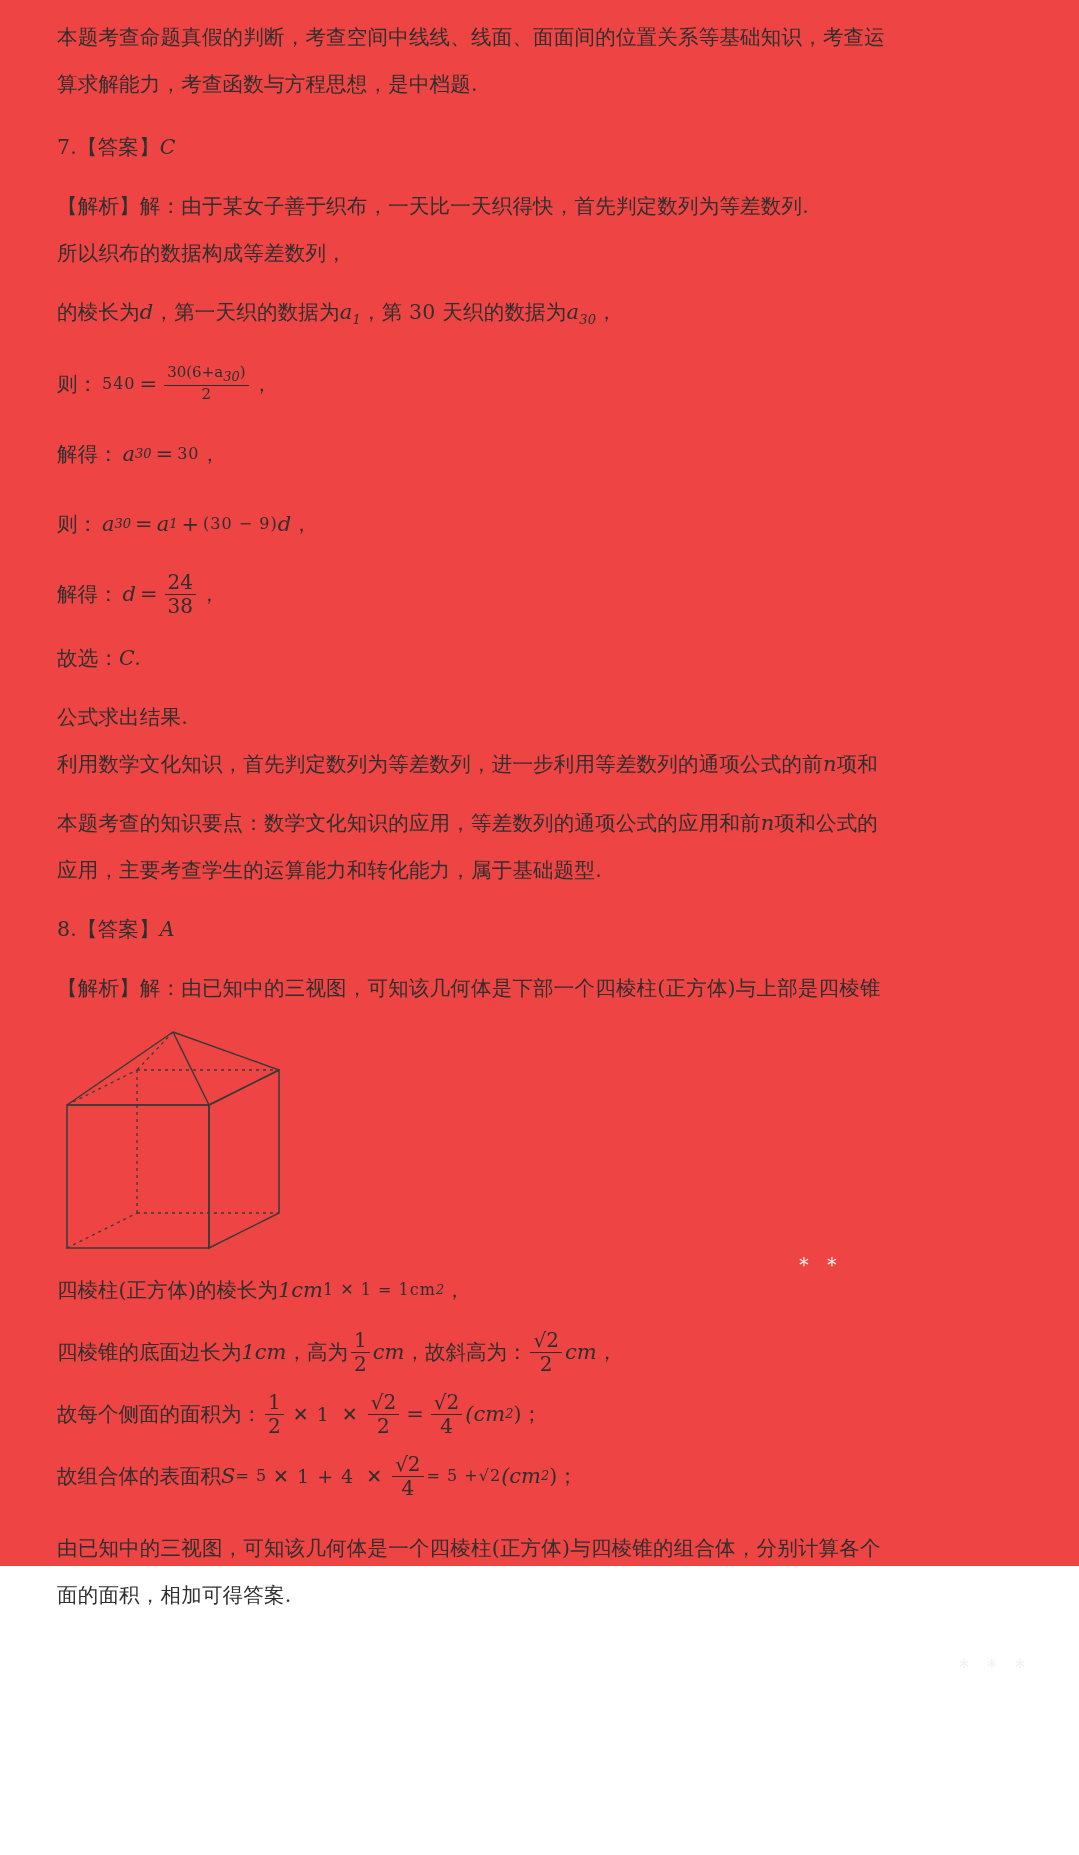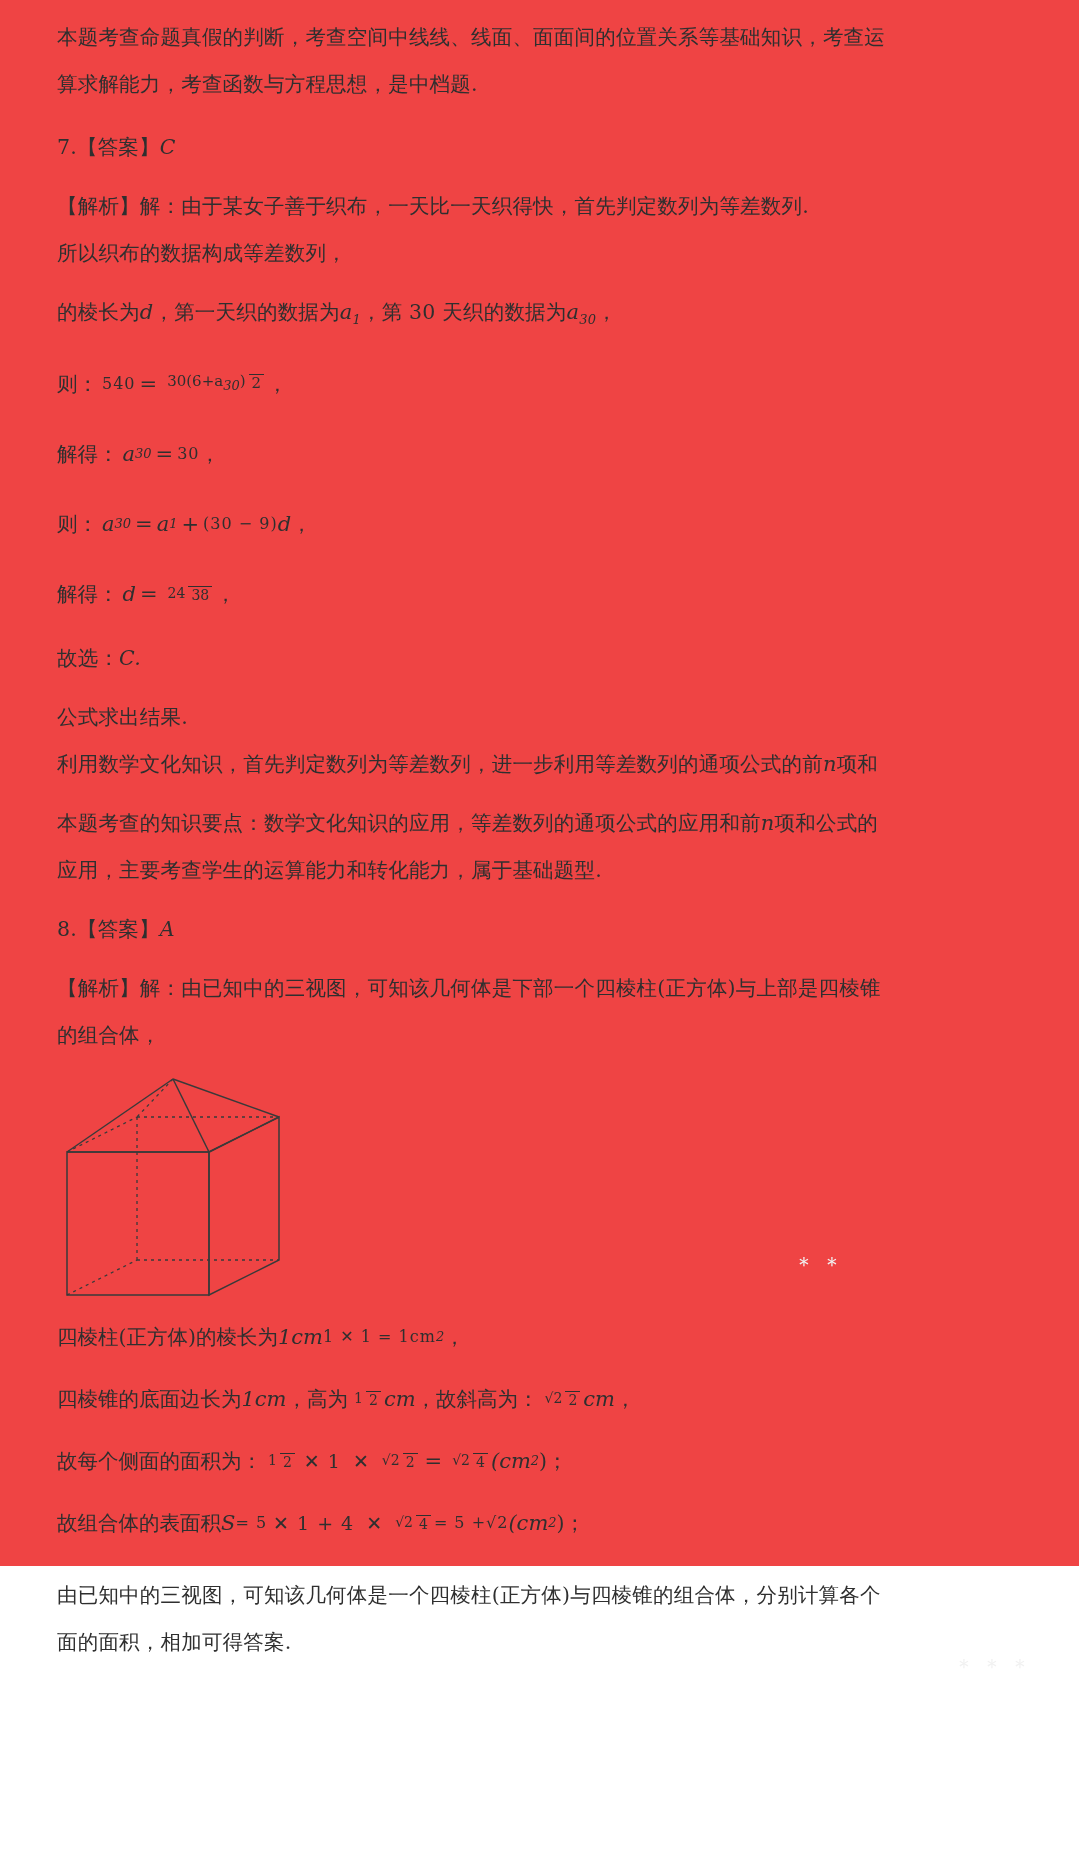--- a/index.html
+++ b/index.html
@@ -70,39 +70,40 @@
     vertical-align: sub;
     font-style: italic;
   }
   .sup {
     font-size: 13px;
     vertical-align: super;
     font-style: italic;
   }
   .frac {
     display: inline-flex;
-    flex-direction: row;
+    flex-direction: column;
+    align-items: center;
     vertical-align: middle;
     margin: 0 3px;
     line-height: 1.05;
   }
   .frac .num {
     font-size: 15px;
     padding: 0 3px 1px 3px;
     white-space: nowrap;
   }
   .frac .den {
     font-size: 15px;
     border-top: 1.3px solid #2f2f2f;
     padding: 1px 3px 0 3px;
     width: 100%;
     box-sizing: border-box;
     text-align: center;
   }
-  .frac.small .num, .frac.small .den { font-size: 14px; }
+  .frac.small .num, .frac.small .den { font-size: 20px; }
   .ital-ser { font-style: italic; font-family: "DejaVu Serif","Liberation Serif",serif; }
 
   .figure {
     margin: 18px 0 10px 0;
     width: 260px;
     height: 225px;
   }
   .times { font-size: 19px; padding: 0 6px; }
   .watermark {
     position: absolute;
@@ -224,21 +225,20 @@
 
     <div class="para">
       <span>8.</span><span>【答案】</span><span class="ital-ser">A</span>
     </div>
 
     <div class="sp-12"></div>
 
     <div class="para">
       <span>【解析】解：</span><span>由已知中的三视图，可知该几何体是下部一个四棱柱(正方体)与上部是四棱锥</span>
     </div>
-    <div class="para">的组合体，</div>
 
     <div class="figure">
       <svg width="260" height="225" viewBox="0 0 260 225">
 
         <polygon points="10,75 152,75 152,218 10,218" fill="none" stroke="#3a3a3a" stroke-width="1.5"></polygon>
 
         <polygon points="152,75 222,40 222,183 152,218" fill="none" stroke="#3a3a3a" stroke-width="1.5"></polygon>
 
         <line x1="80" y1="40" x2="80" y2="183" stroke="#3a3a3a" stroke-width="1.3" stroke-dasharray="3,4"></line>
 

